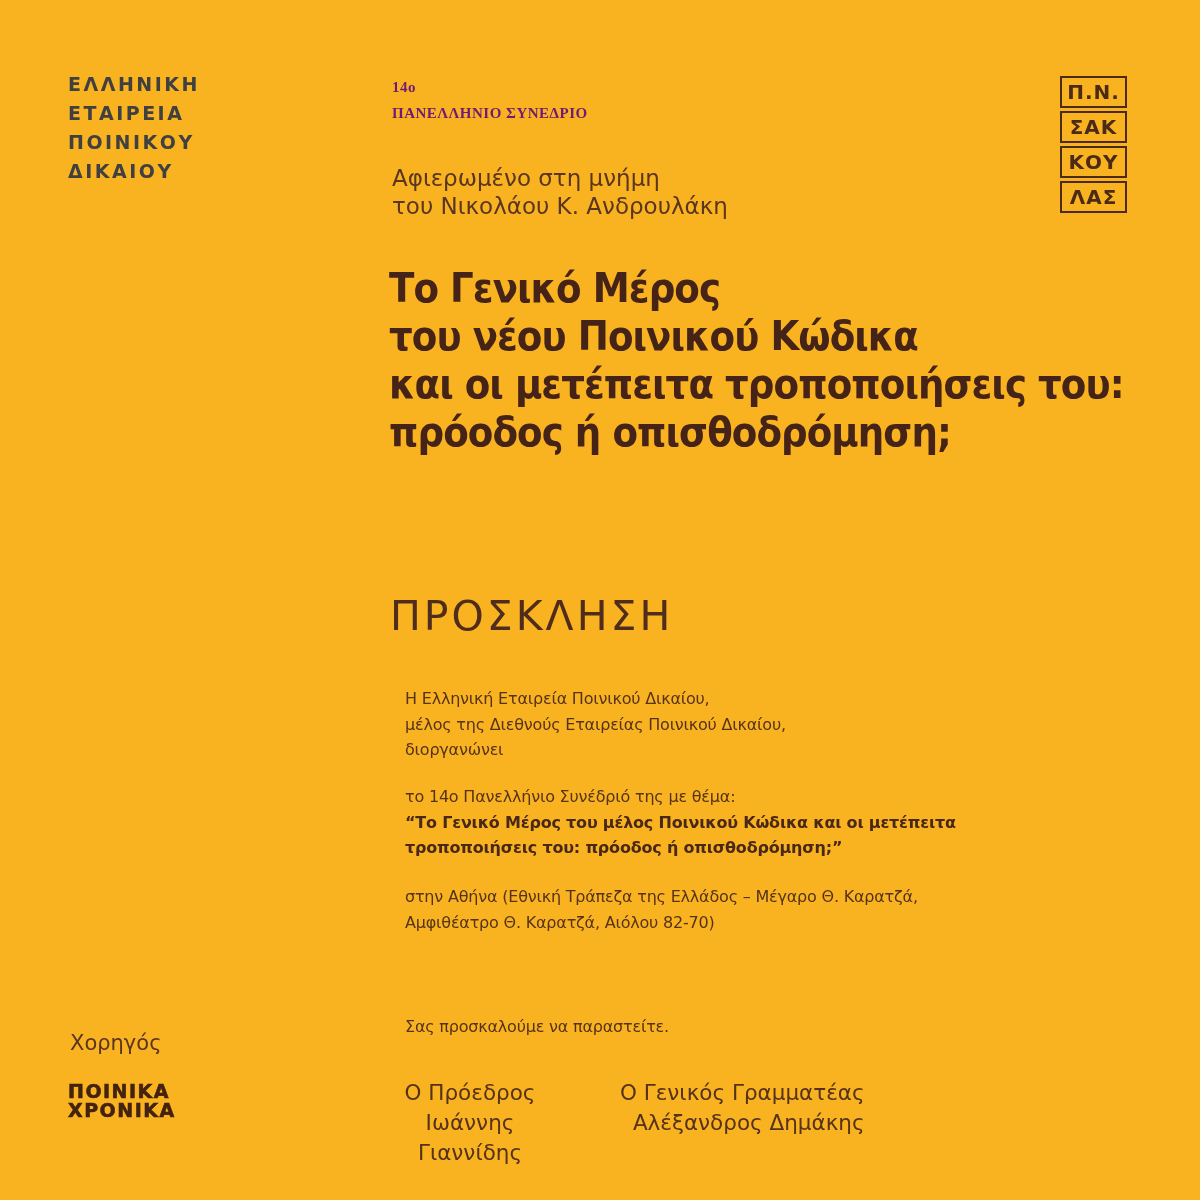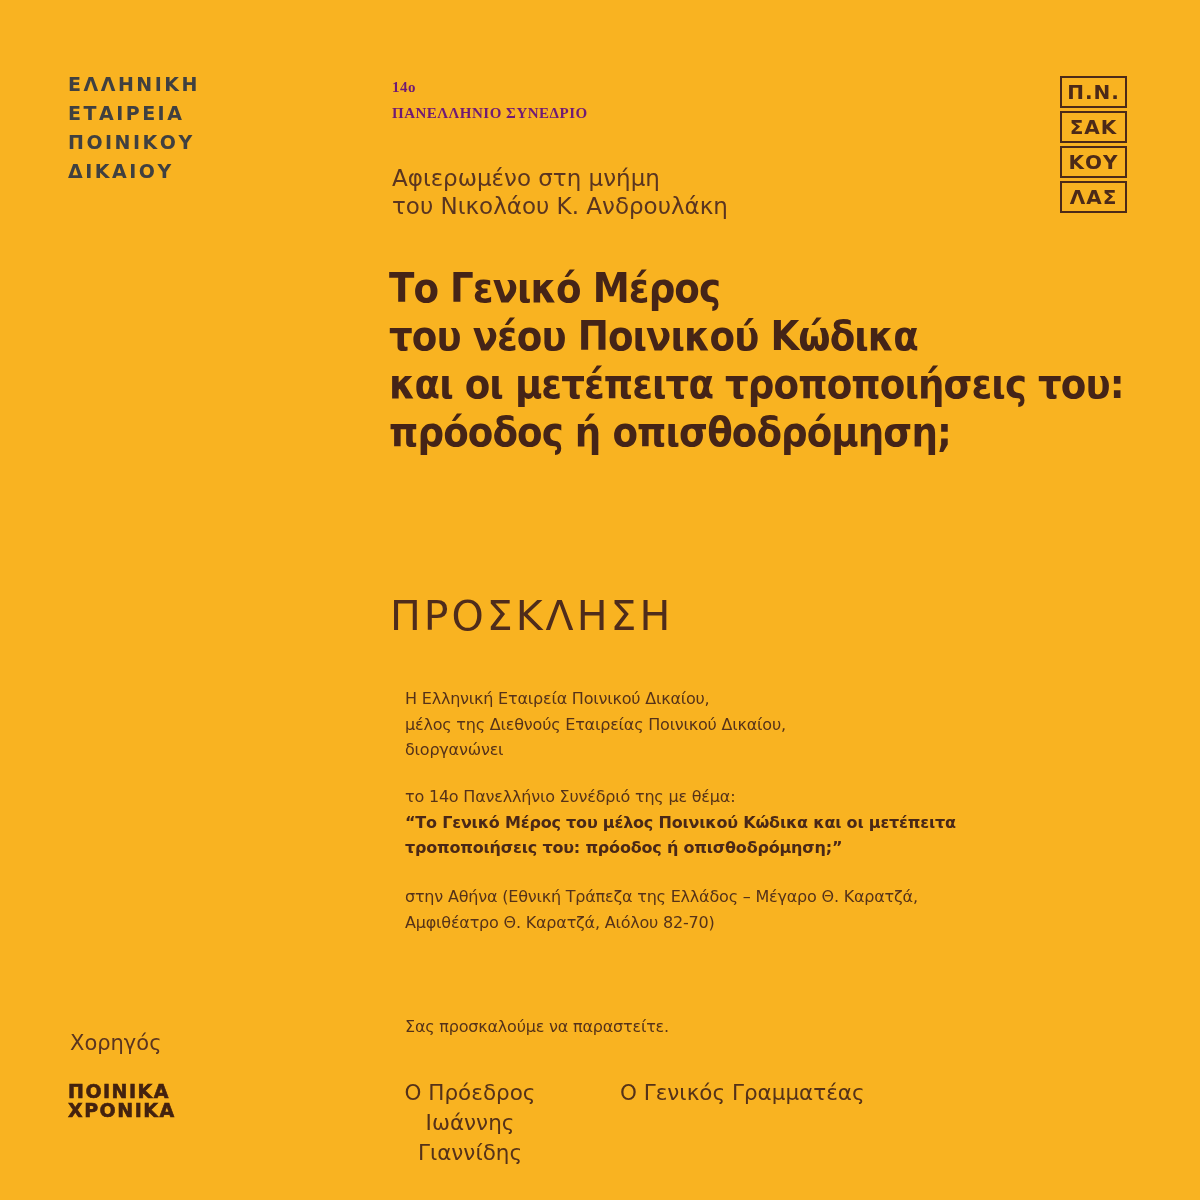--- a/index.html
+++ b/index.html
@@ -156,20 +156,21 @@
 
 <div class="abs para closing">Σας προσκαλούμε να παραστείτε.</div>
 
 <div class="abs signatures">
   <div class="sig-col-1">
     <div>Ο Πρόεδρος</div>
     <div>Ιωάννης Γιαννίδης</div>
   </div>
   <div class="sig-col-2">
     <div>Ο Γενικός Γραμματέας</div>
+    <div>Αλέξανδρος Δημάκης</div>
   </div>
 </div>
 
 <div class="abs sponsor-label">Χορηγός</div>
 <div class="abs sponsor-logo">
   <div>ΠΟΙΝΙΚΑ</div>
   <div>ΧΡΟΝΙΚΑ</div>
 </div>
 
 </body></html>

